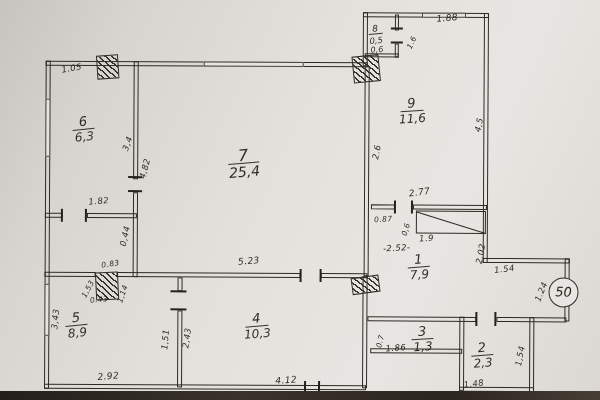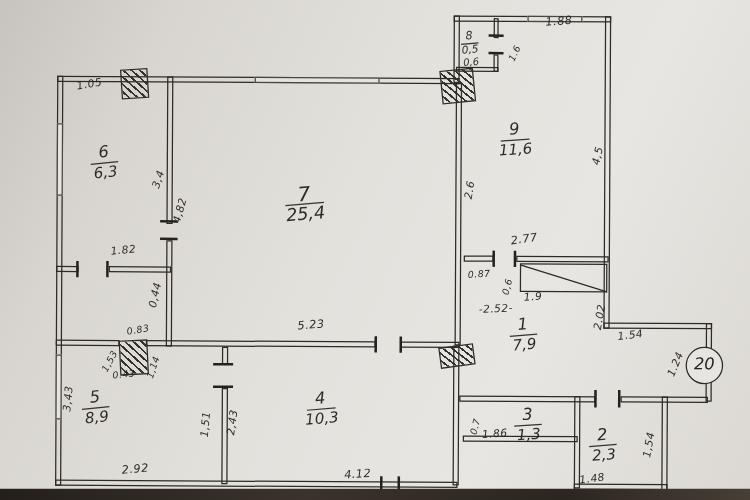--- a/index.html
+++ b/index.html
@@ -182,17 +182,17 @@
     <span class="dim" style="left:90px;top:297px;transform:rotate(-6deg);font-size:7.5px;">0.43</span>
     <span class="dim" style="left:160px;top:350px;transform:rotate(-85deg);">1,51</span>
     <span class="dim" style="left:181px;top:348px;transform:rotate(-82deg);">2,43</span>
     <span class="dim" style="left:98px;top:373px;transform:rotate(-5deg);font-size:9px;">2.92</span>
     <span class="dim" style="left:276px;top:376px;transform:rotate(-4deg);font-size:9px;">4.12</span>
     <span class="dim" style="left:375px;top:346px;transform:rotate(-75deg);font-size:7.5px;">0.7</span>
     <span class="dim" style="left:386px;top:343px;transform:rotate(-4deg);">1.86</span>
     <span class="dim" style="left:464px;top:379px;transform:rotate(-7deg);">1.48</span>
     <span class="dim" style="left:514px;top:364px;transform:rotate(-80deg);">1,54</span>
 
-    <div id="apt-circle">20</div>
+    <div id="apt-circle">50</div>
   </div>
 
   <div id="photo-edge-bottom"></div>
 </div>
 
 </body></html>

